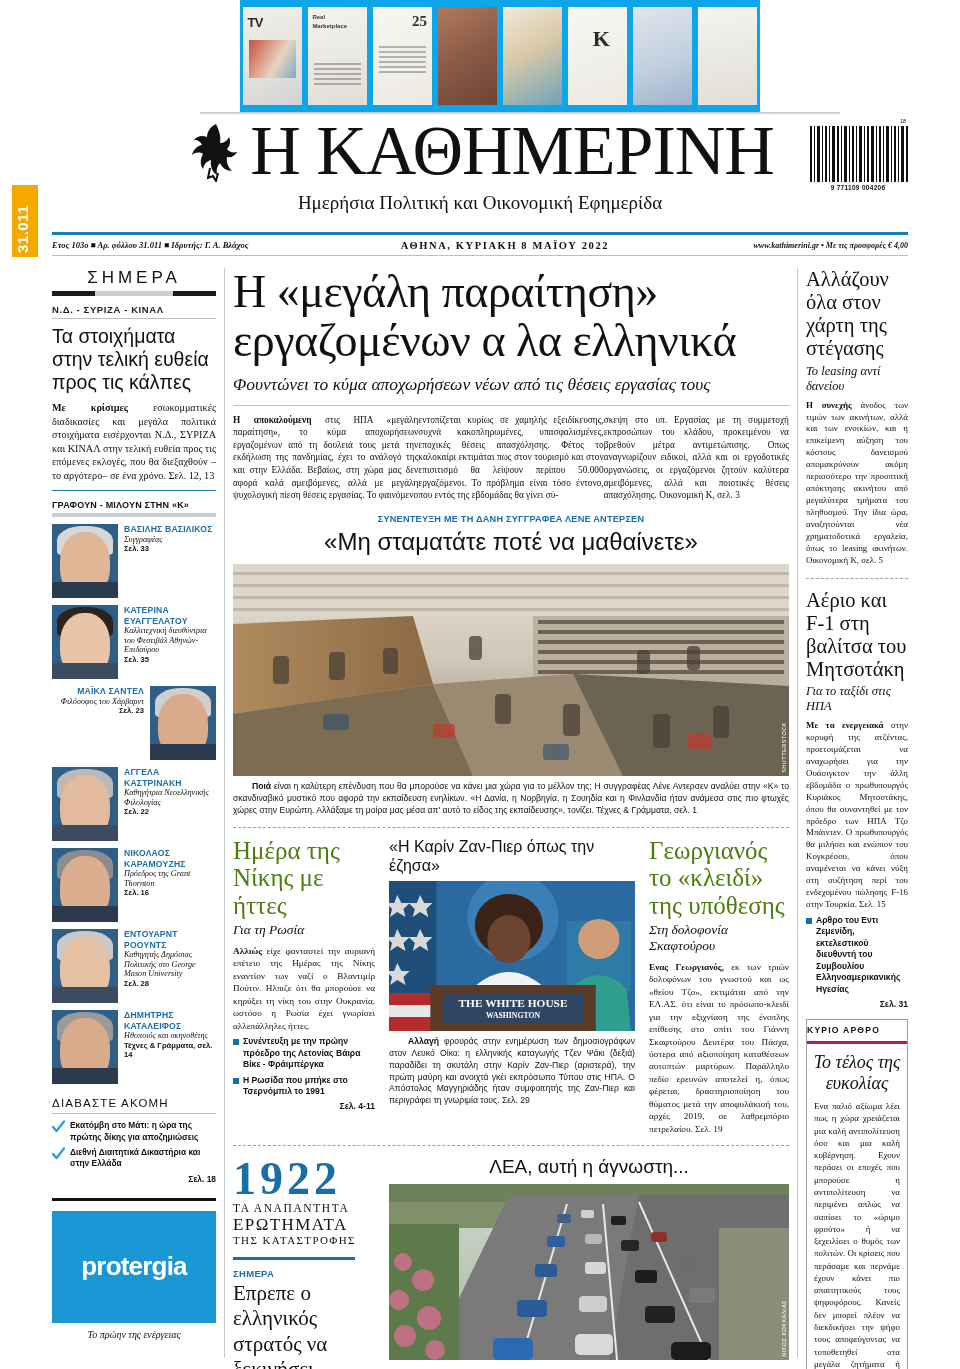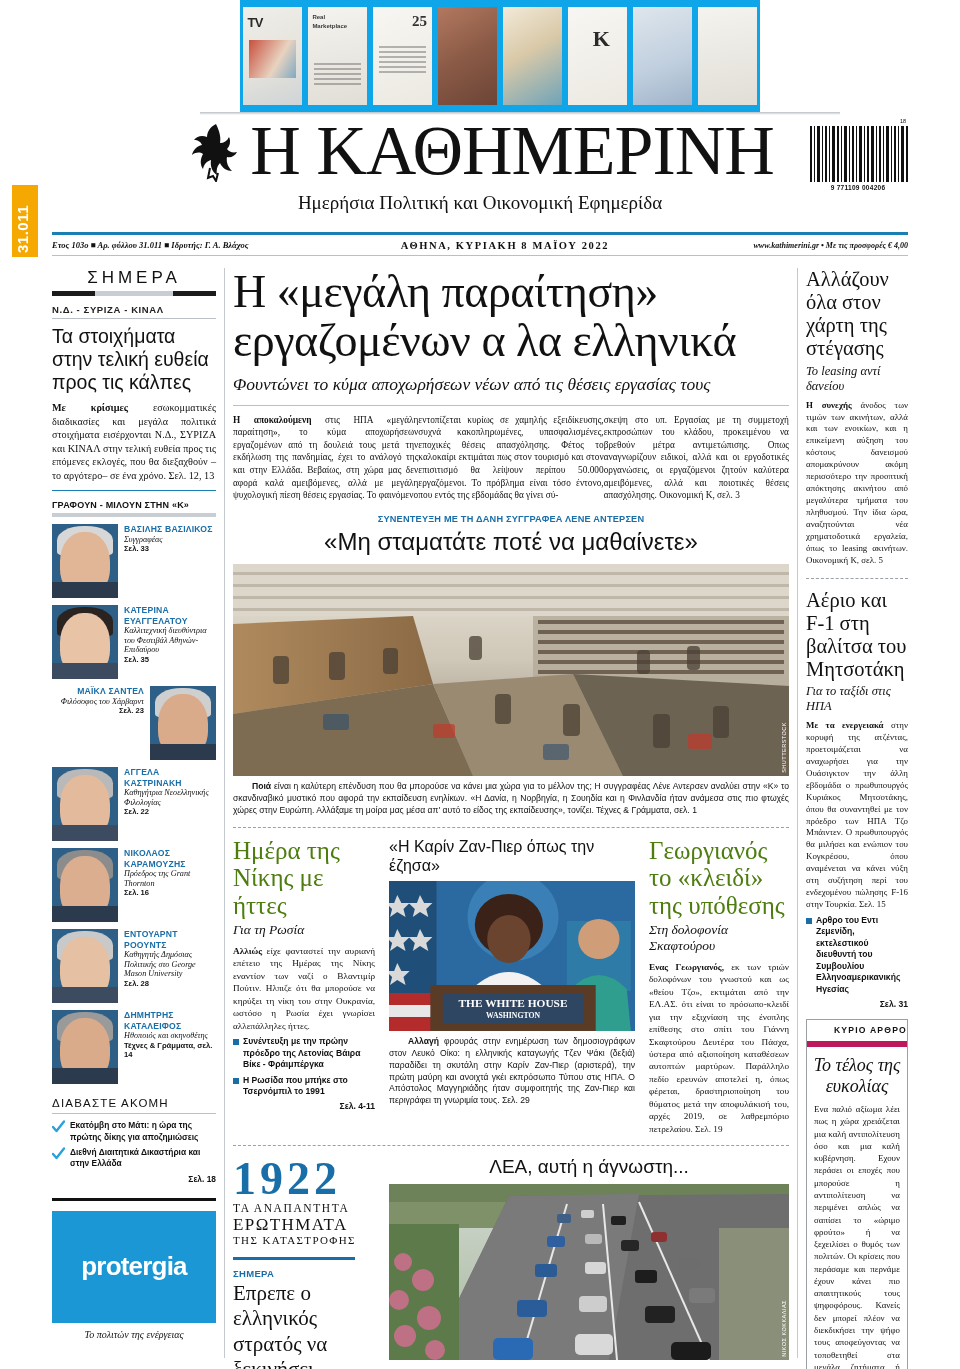--- a/index.html
+++ b/index.html
@@ -169,22 +169,22 @@
   .lea-head { text-align:center; font:400 19px "Liberation Sans", sans-serif; color:#111; margin-bottom:6px;}
 
   
   .rail { position:absolute; left:806px; top:268px; width:102px; }
   .r-head { font-family:"Liberation Serif", serif; font-weight:400; font-size:20.5px; line-height:1.13; color:#111;}
   .r-sub { font:italic 12.5px "Liberation Serif", serif; color:#111; margin-top:3px;}
   .r-body { font:8.9px "Liberation Serif", serif; color:#111; line-height:1.34; text-align:justify; margin-top:6px;}
   .r-body b { font-weight:700; }
   .r-dash { border-top:1px dashed #9aa0a6; margin:11px 0 10px; }
   .edit-box { border:1px solid #9aa0a6; margin-top:10px; }
-  .edit-head { text-align:right; font:700 8.6px "Liberation Sans", sans-serif; color:#111;
-     letter-spacing:1.2px; padding:5px 0 6px; border-bottom:6px solid #be185d;}
+  .edit-head { text-align:left; font:700 8.6px "Liberation Sans", sans-serif; color:#111;
+     letter-spacing:1.2px; padding:5px 0 6px; border-bottom:3px solid #be185d;}
   .edit-title { text-align:center; font:italic 400 18px "Liberation Serif", serif; color:#111; line-height:1.18; padding:8px 6px 6px;}
   .edit-body { font:8.9px "Liberation Serif", serif; color:#111; line-height:1.38; text-align:justify; padding:0 7px 9px;}
 
   
   .sep-left  { left:224px; top:268px; height:1090px; }
   .sep-right { left:797px; top:268px; height:1090px; }
 </style>
 </head>
 <body>
 
@@ -419,21 +419,21 @@
           </svg>
           <div class="more-txt">Διεθνή Διαιτητικά Δικαστήρια και στην Ελλάδα</div>
         </div>
       </div>
     <div class="more-page">Σελ. 18</div>
 
     <div class="ad">
       <div class="ad-box">
         <div class="ad-logo">protergia</div>
       </div>
-      <div class="ad-caption">Το πολιτών της ενέργειας</div>
+      <div class="ad-caption">Το πρώην της ενέργειας</div>
     </div>
   </div>
 
   <div class="main">
     <div class="lead-h">
       <div>Η «μεγάλη παραίτηση»</div>
       <div>εργαζομένων α λα ελληνικά</div>
     </div>
     <div class="lead-sub">Φουντώνει το κύμα αποχωρήσεων νέων από τις θέσεις εργασίας τους</div>
     <div class="lead-rule"></div>

